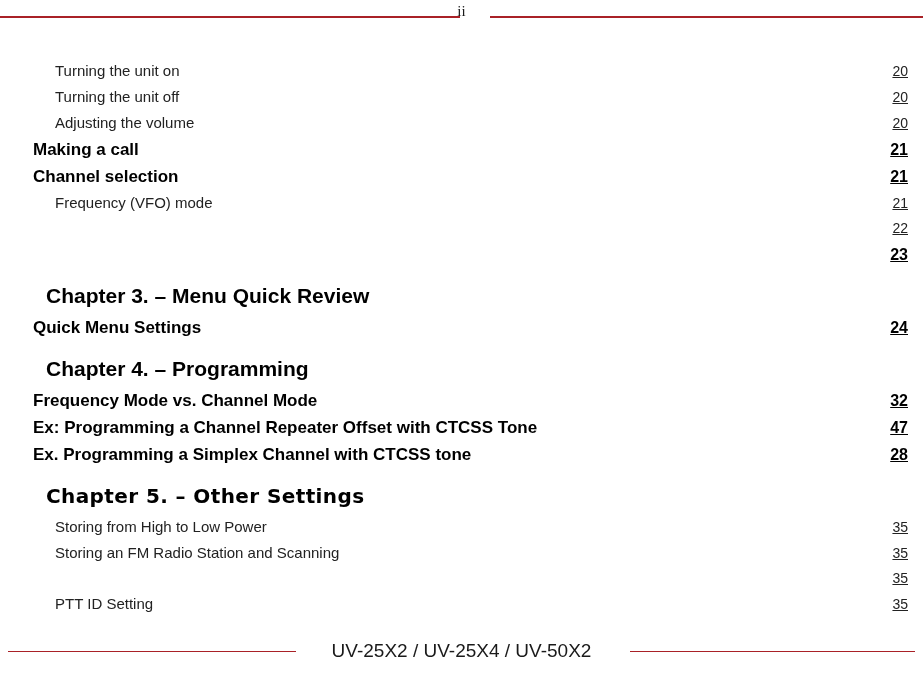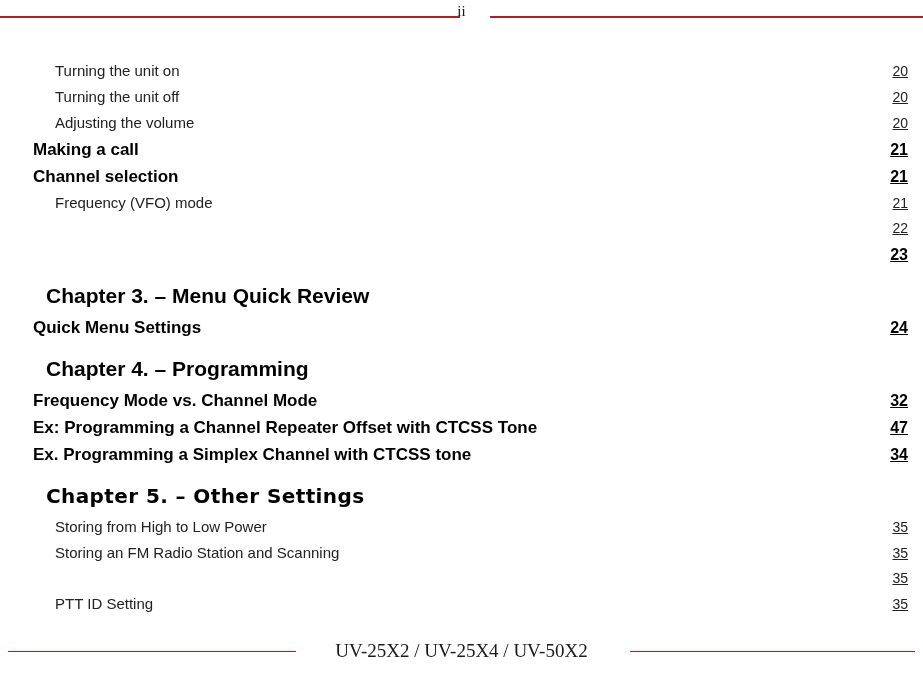--- a/index.html
+++ b/index.html
@@ -125,21 +125,21 @@
     border-top: 1.6px solid #a92127;
   }
   .footer-rule.left  { left: 8px;   width: 288px; }
   .footer-rule.right { left: 630px; width: 285px; }
   .footer-text {
     position: absolute;
     left: 0;
     top: 0;
     width: 923px;
     text-align: center;
-    font-family: Liberation Serif, serif;
+    font-family: Liberation Sans, sans-serif;
     font-size: 19px;
     line-height: 27px;
     color: #1a1a1a;
   }
 </style>
 </head>
 <body>
 
 <div class="page-header">
   <div class="header-rule left"></div>
@@ -207,21 +207,21 @@
       <span class="toc-page">32</span>
     </div>
     <div class="toc-row lvl-1">
       <span class="toc-title">Ex: Programming a Channel Repeater Offset with CTCSS Tone</span>
       <span class="toc-filler"></span>
       <span class="toc-page">47</span>
     </div>
     <div class="toc-row lvl-1">
       <span class="toc-title">Ex. Programming a Simplex Channel with CTCSS tone</span>
       <span class="toc-filler"></span>
-      <span class="toc-page">34</span>
+      <span class="toc-page">28</span>
     </div>
     <div class="toc-row lvl-chapter alt-face">
       <span class="toc-title">Chapter 5. – Other Settings</span>
       <span class="toc-filler"></span>
       <span class="toc-page">35</span>
     </div>
     <div class="toc-row lvl-2">
       <span class="toc-title">Storing from High to Low Power</span>
       <span class="toc-filler"></span>
       <span class="toc-page">35</span>

